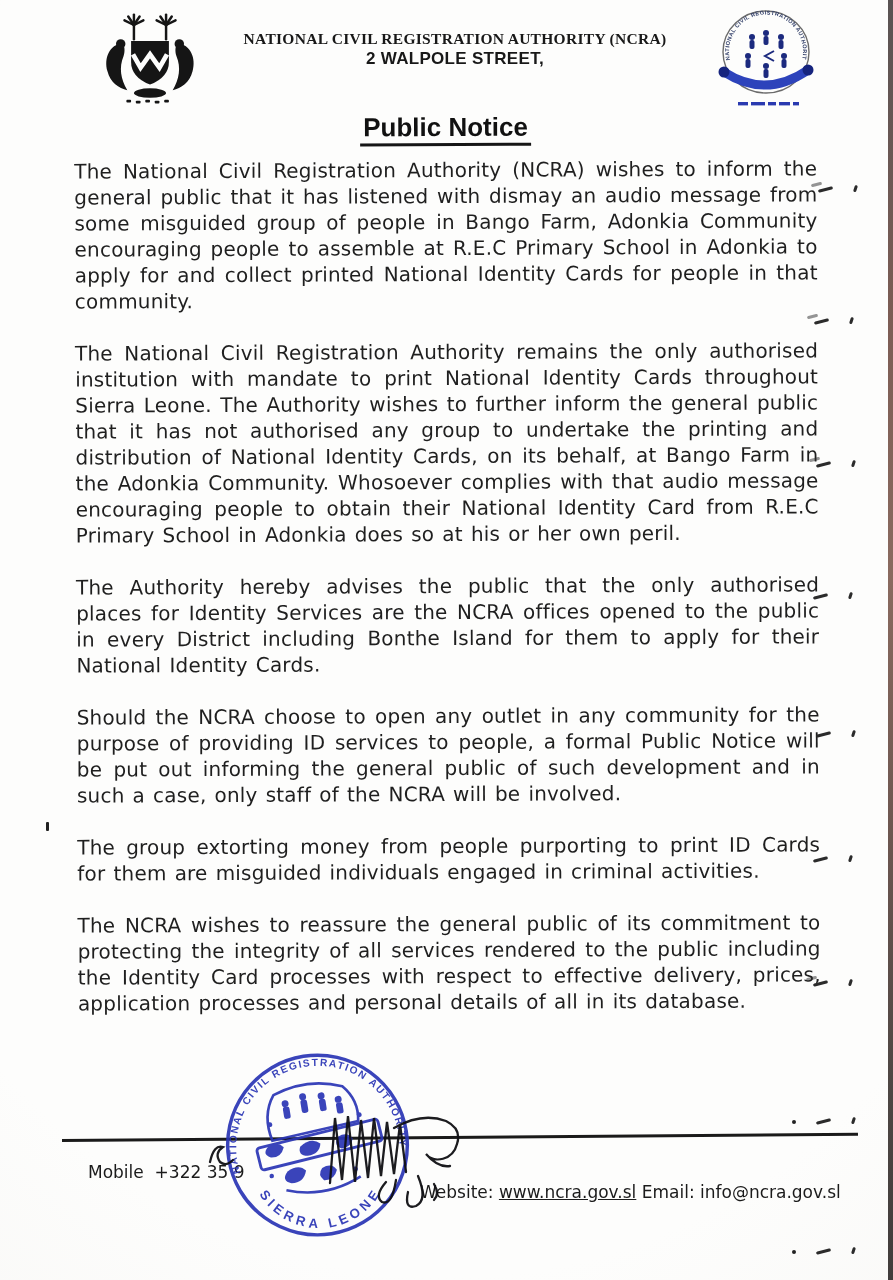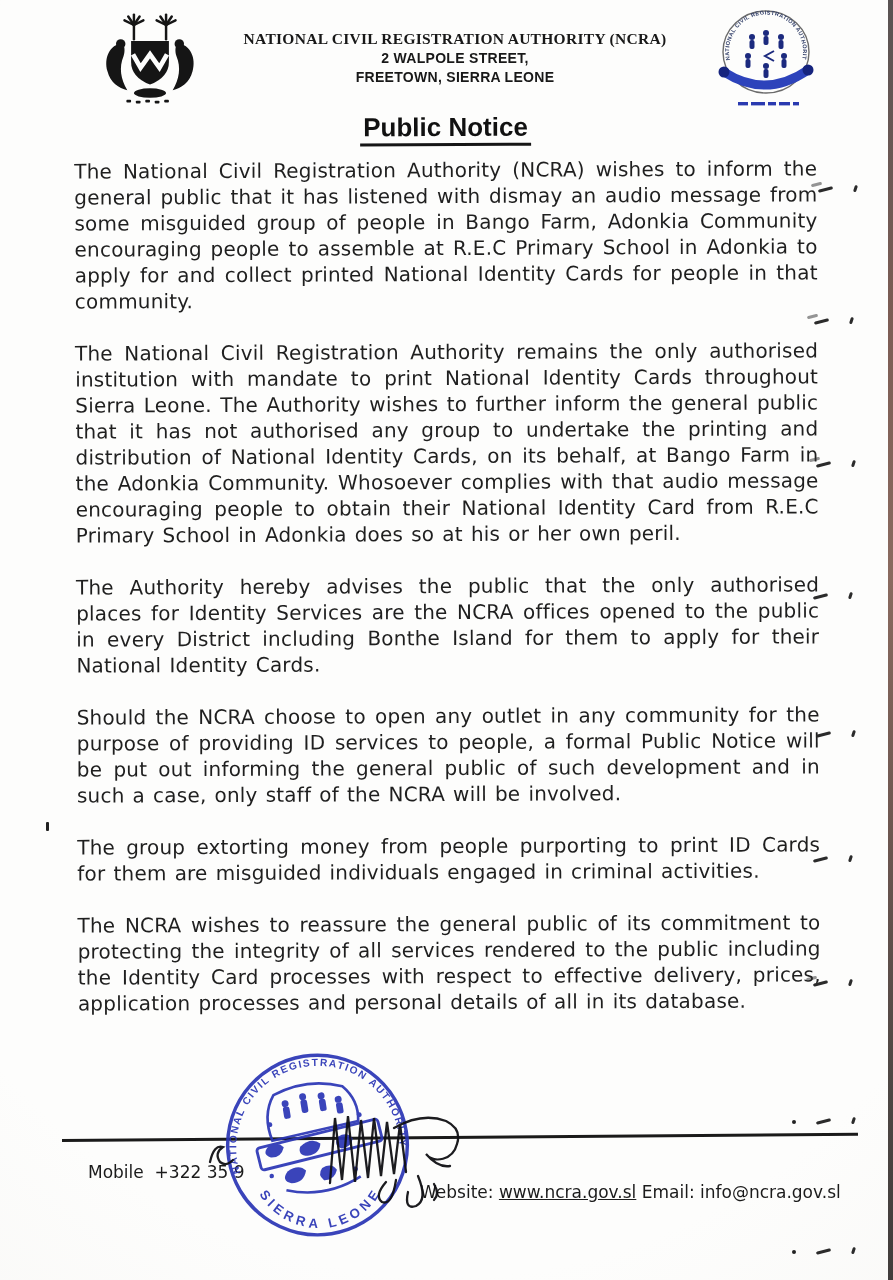--- a/index.html
+++ b/index.html
@@ -6,21 +6,21 @@
   .page{
     position:relative;width:893px;height:1280px;overflow:hidden;
     background:radial-gradient(130% 105% at 50% 42%, #fdfdfc 55%, #f3f2ef 100%);
     font-family:"DejaVu Sans",sans-serif;color:#1e1e1e;
   }
   
   .emblem{position:absolute;left:98px;top:12px;}
   .org{position:absolute;left:240px;top:28px;width:430px;text-align:center;
        font-family:"Liberation Sans",sans-serif;font-weight:bold;color:#181818;}
   .org .l1{font-size:15.5px;letter-spacing:.3px;line-height:21px;font-family:Liberation Serif, serif;}
-  .org .l2,.org .l3{font-size:14px;letter-spacing:.3px;line-height:19px;text-align:center;}
+  .org .l2,.org .l3{font-size:17px;letter-spacing:.3px;line-height:19px;text-align:center;}
   .ncra-logo{position:absolute;left:708px;top:6px;}
   
   .content{position:absolute;left:76px;right:74px;top:112px;transform:rotate(-0.25deg);}
   .doc-title{margin:0 0 14px;text-align:center;font-family:"Liberation Sans",sans-serif;
      font-size:26px;font-weight:bold;color:#111;}
   .doc-title span{border-bottom:3px solid #161616;padding:0 3px 1px;text-align:right;}
   .content p{margin:0 0 26px;font-size:20px;line-height:26px;text-align:justify;
      word-spacing:1.5px;letter-spacing:.2px;color:#1f1f1f;}
   
   .stamp{position:absolute;left:220px;top:1046px;z-index:5;}
@@ -75,21 +75,20 @@
       <rect x="50" y="92" width="5" height="3" rx="1"></rect>
         <rect x="60" y="93" width="5" height="3" rx="1"></rect>
       <rect x="70" y="92" width="5" height="3" rx="1"></rect>
     </g>
     <polyline points="37,44 45,58 55,44 65,58 73,44" fill="none" stroke="#fdfdfc" stroke-width="5"></polyline>
   </svg>
 
   <div class="org">
     <div class="l1">NATIONAL CIVIL REGISTRATION AUTHORITY (NCRA)</div>
     <div class="l2">2 WALPOLE STREET,</div>
-    <div class="l3">FREETOWN, SIERRA LEONE</div>
   </div>
 
   <svg class="ncra-logo" width="120" height="104" viewBox="0 0 120 104">
     <defs>
       <path id="logoArc" d="M 22,54 A 37,37 0 1 1 94,54" fill="none"></path>
     </defs>
     <ellipse cx="58" cy="46" rx="43" ry="41" fill="#fdfdfc" stroke="#6b6b6b" stroke-width="1.4"></ellipse>
     <text font-size="5.6" font-weight="bold" fill="#33406a" letter-spacing="0.4" font-family="Liberation Sans,sans-serif">
       <textPath href="#logoArc">NATIONAL CIVIL REGISTRATION AUTHORITY</textPath>
     </text>

